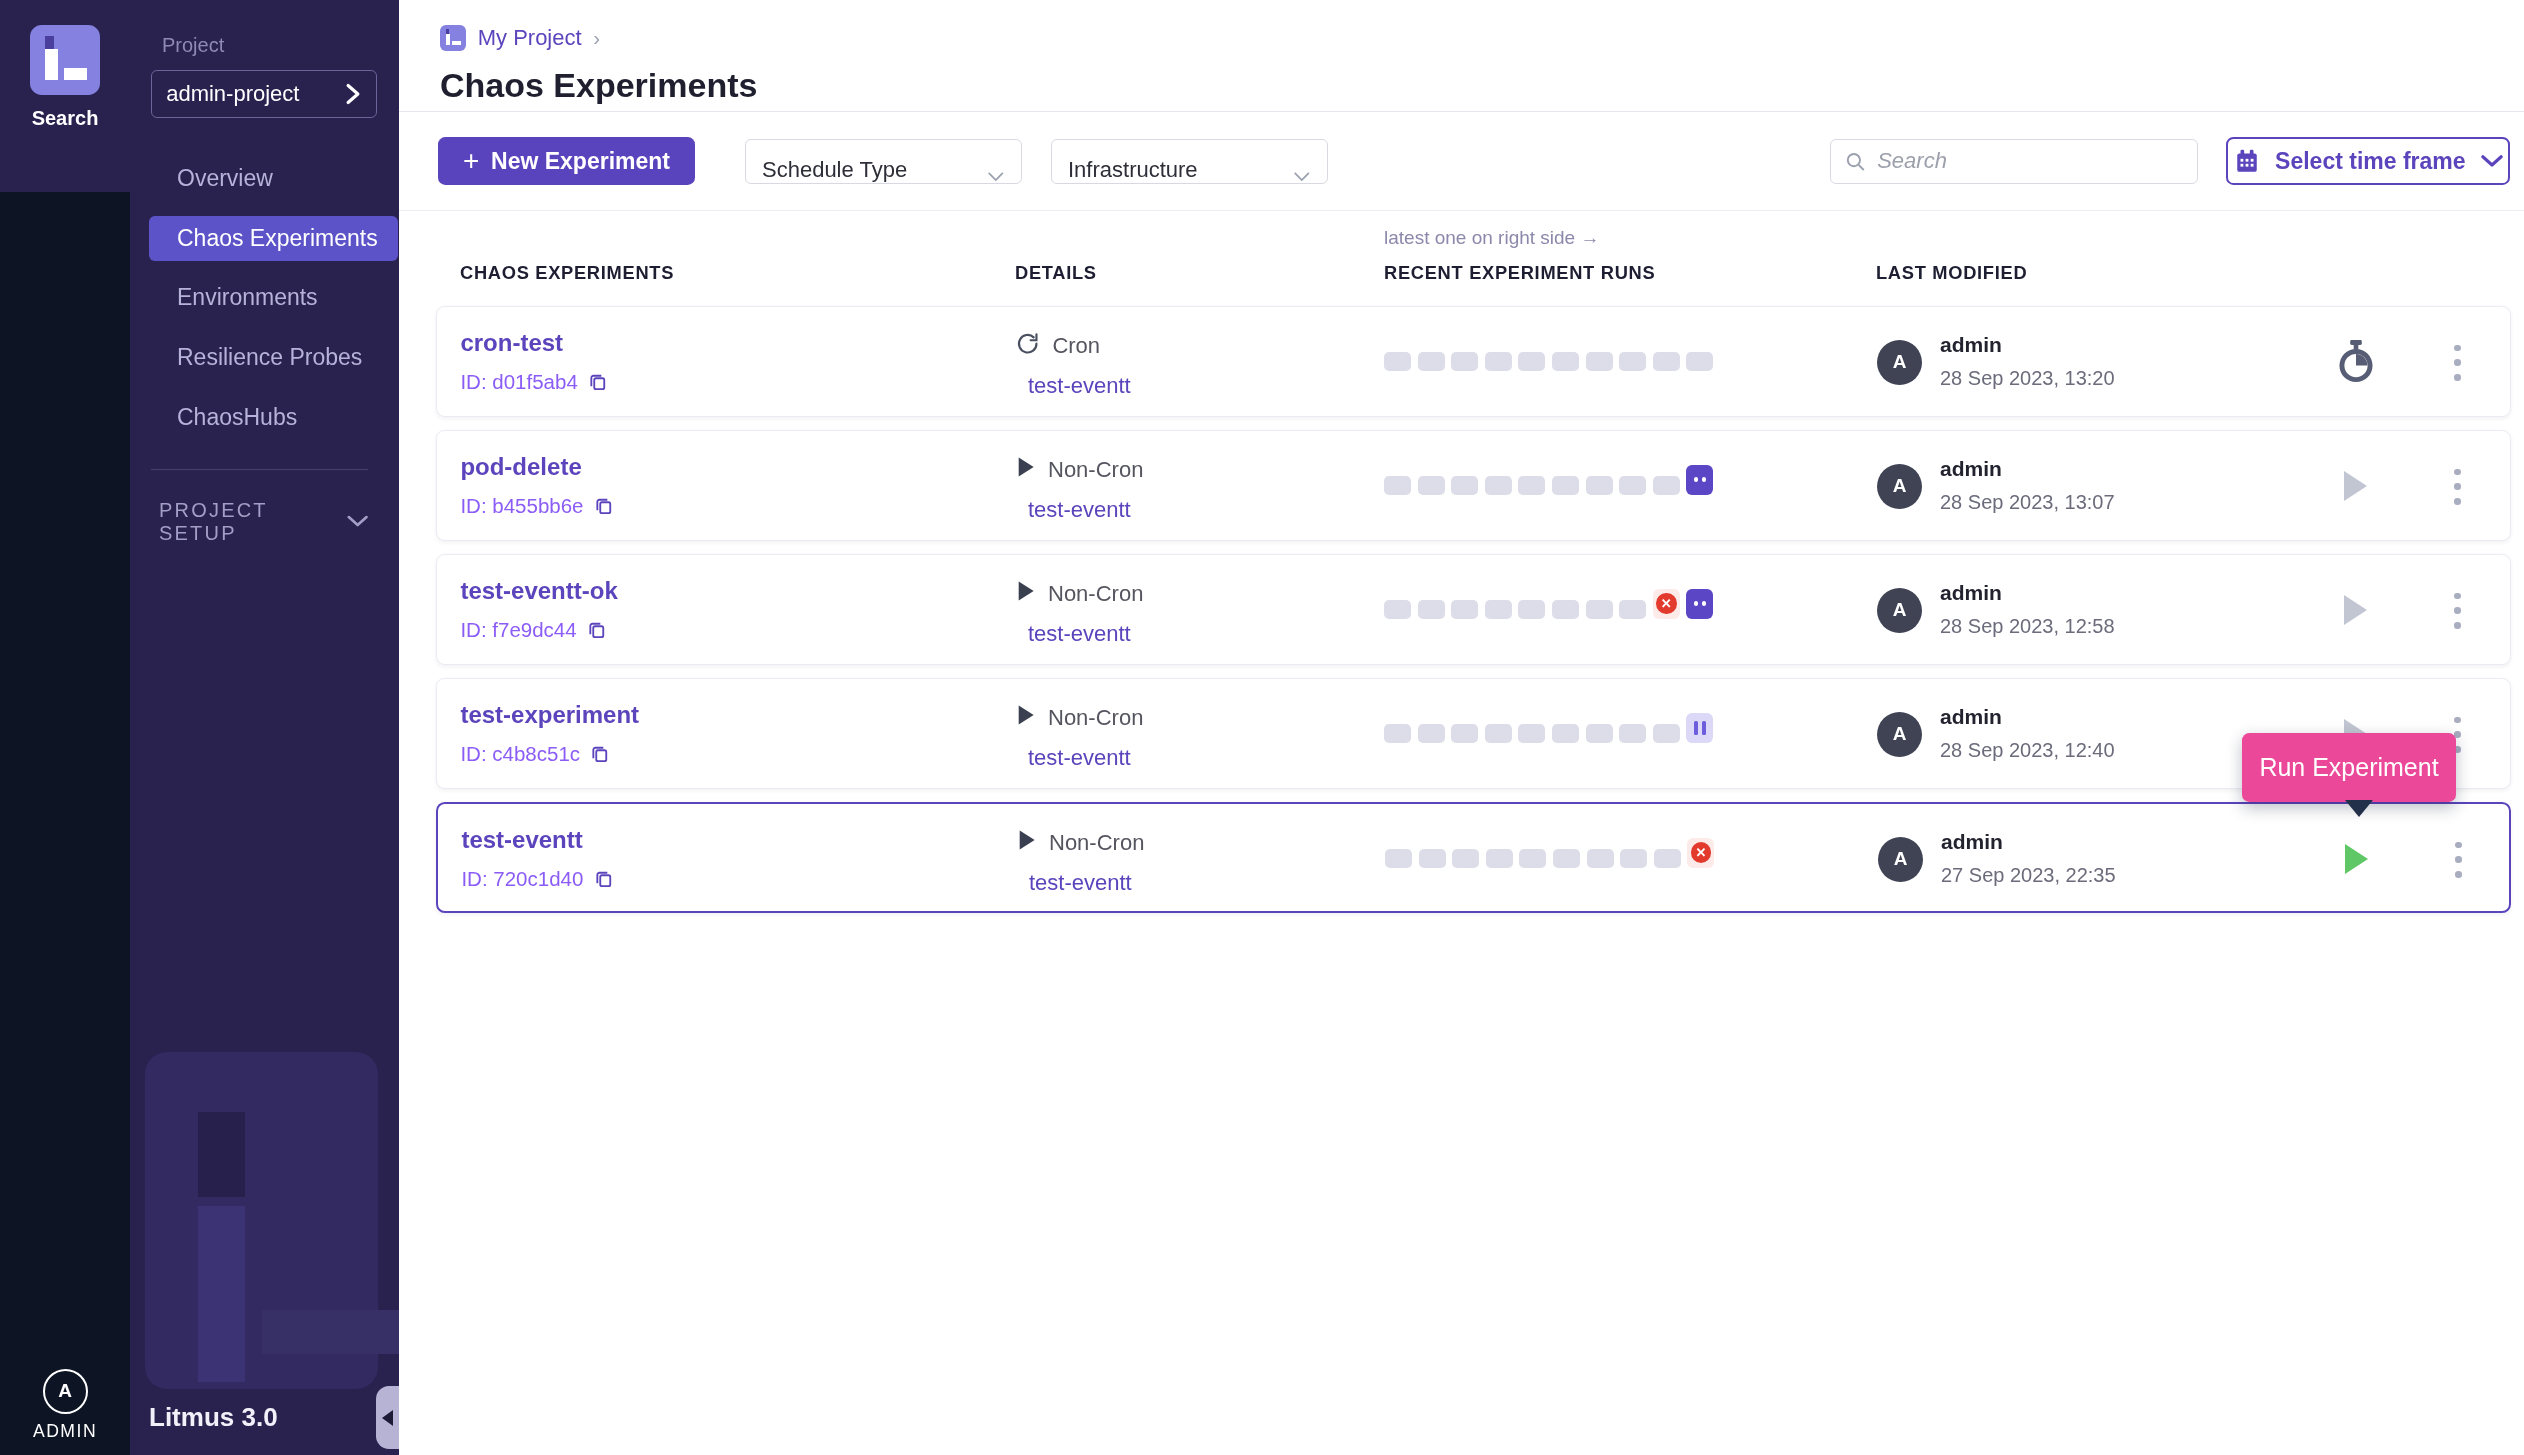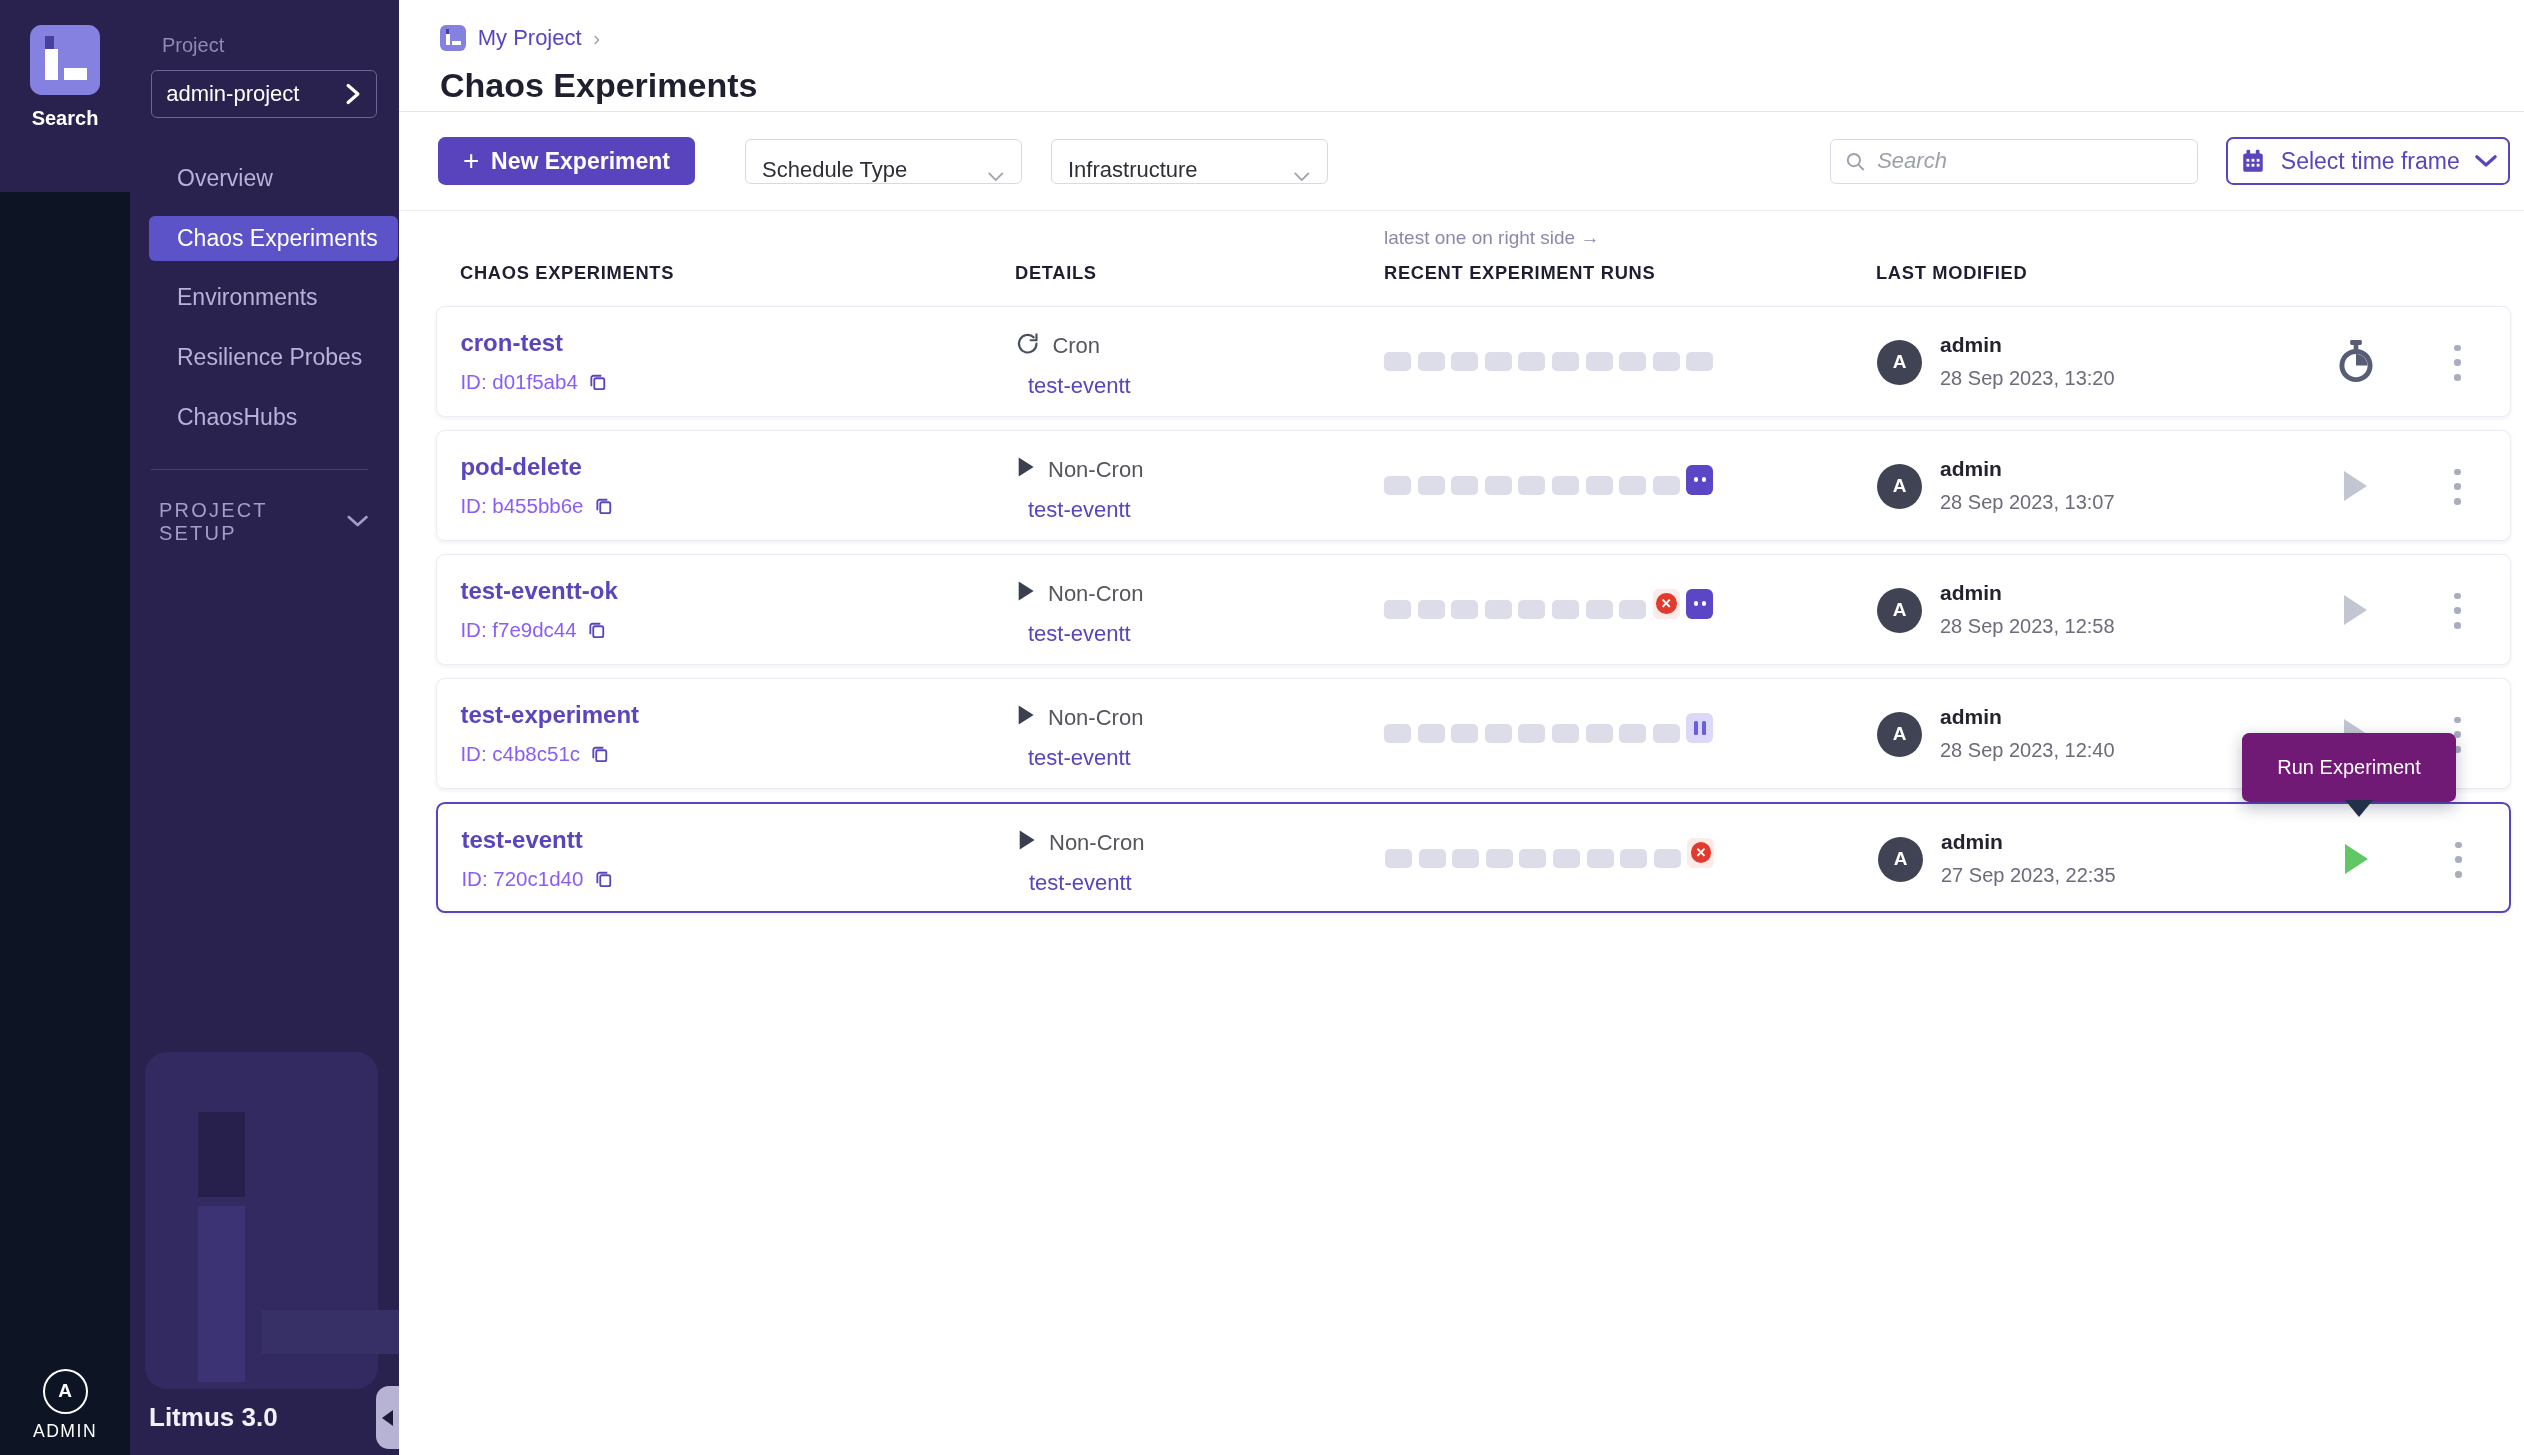--- a/index.html
+++ b/index.html
@@ -57,21 +57,21 @@
   .btn-new .plus { font-size:28px; font-weight:normal; }
   .select-box { height:45px; width:277px; border:1.5px solid #d8d9e2; border-radius:5.9px; background:#fff;
                 display:flex; align-items:flex-end; justify-content:space-between; padding:0 16px;
                 font-size:22px; color:#2e2e38; cursor:pointer; }
   .sel-1 { margin-left:50px; } .sel-2 { margin-left:29px; }
   .search-wrap { margin-left:auto; width:368px; height:45px; border:1.5px solid #d9dae3; border-radius:5.9px;
                  display:flex; align-items:center; padding:0 13px; gap:10.3px; background:#fff; }
   .search-wrap input { border:none; outline:none; font-size:22px; color:#8b5cf6; width:100%; font-family:inherit;font-style:italic; }
   .search-wrap input::placeholder { color:#9ca0ab; }
   .btn-time { margin-left:28px; width:284px; height:48px; border:2.2px solid #5b44bc; border-radius:7.3px; background:#fff;
-              color:#5b44bc; font-size:23px; font-weight:normal; display:flex; align-items:center; justify-content:center;
+              color:#5b44bc; font-size:23px; font-weight:bold; display:flex; align-items:center; justify-content:center;
               gap:15px; cursor:pointer; }
 
   .table-head { position:relative; margin-top:11.7px; height:67px; }
   .run-hint { position:absolute; left:985px; top:4.4px; color:#8c88ab; font-size:19px; }
   .col-label { position:absolute; bottom:5.9px; font-size:18.3px; font-weight:bold; color:#1e1e32; letter-spacing:0.7px; }
   .col-0 { left:61px; } .col-1 { left:616px; } .col-2 { left:985px;margin-top:16px; } .col-3 { left:1477px; }
 
   .rows { margin:16px 0 0 37px; }
   .card { position:relative; width:2075px; height:111px; background:#fff; border:1.5px solid #ecebf3; border-radius:8.8px;
           margin-bottom:13px; box-shadow:0 1.5px 4.4px rgba(40,40,70,.06); }
@@ -96,22 +96,22 @@
   .mod-user { position:absolute; left:1503px; top:26px; color:#23232f; font-size:21px; font-weight:bold; }
   .mod-date { position:absolute; left:1503px; top:60px; color:#6b6b7b; font-size:20px; }
   .act-icon { position:absolute; left:1896px; top:32px; width:45px; height:47px; display:flex; align-items:center; justify-content:center; cursor:pointer; }
   .play { width:0; height:0; border-top:15.4px solid transparent; border-bottom:15.4px solid transparent; }
   .play.gray { border-left:23.4px solid #c2c6d2; }
   .play.green { border-left:23.4px solid #5fc765; }
   .kebab { position:absolute; left:2006px; top:31px; width:29px; height:50px; display:flex; flex-direction:column;
            align-items:center; justify-content:center; gap:8px; cursor:pointer; }
   .kebab i { width:6.6px; height:6.6px; border-radius:50%; background:#a8adc0; }
 
-  .tooltip { position:absolute; left:1843px; top:733px; width:214px; height:69px; background:#701a75; border-radius:7.3px;
-             color:#fff; font-size:20px; display:flex; align-items:center; justify-content:center;
+  .tooltip { position:absolute; left:1843px; top:733px; width:214px; height:69px; background:#ec4899; border-radius:7.3px;
+             color:#fff; font-size:25px; display:flex; align-items:center; justify-content:center;
              box-shadow:0 5.9px 16px rgba(20,30,60,.28); z-index:5; }
   .tooltip::after { content:""; position:absolute; left:103px; top:67px; width:0; height:0;
                     border-left:14px solid transparent; border-right:14px solid transparent; border-top:17.6px solid #22304a; }
 </style>
 </head>
 <body>
 
 <div class="rail">
   <div class="rail-top">
     <div class="tile logo-tile">

